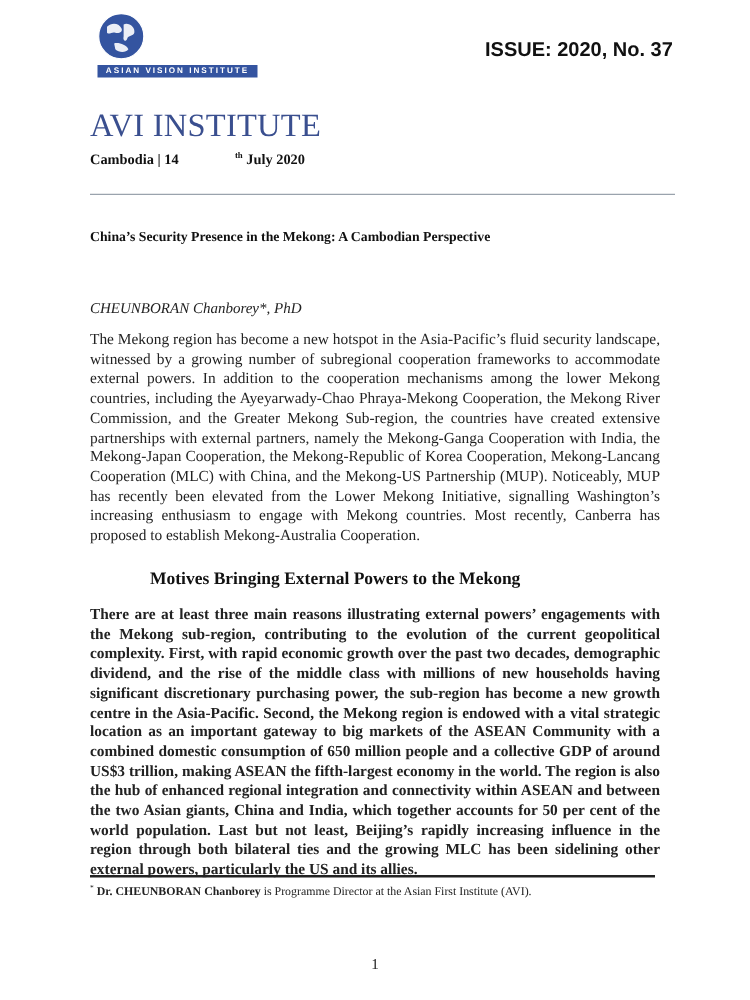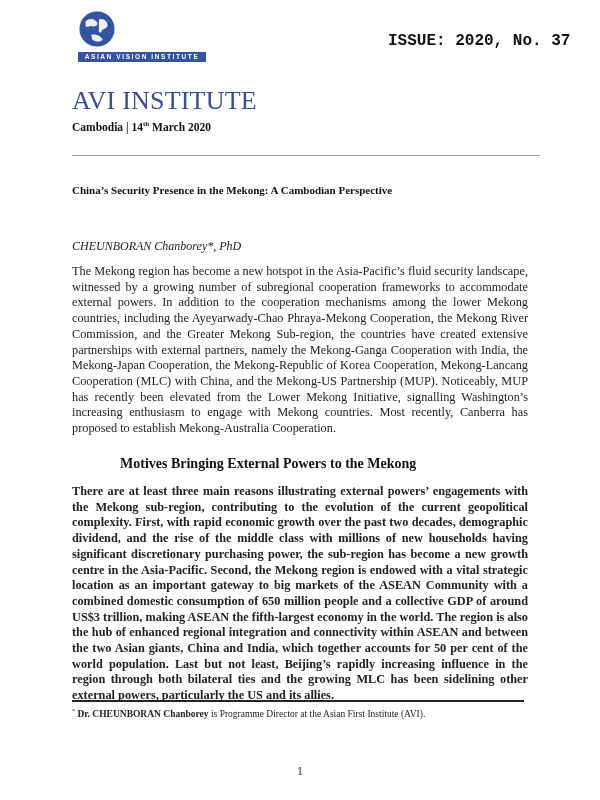--- a/index.html
+++ b/index.html
@@ -1,24 +1,24 @@
 <!DOCTYPE html>
 <html><head>
 <meta charset="utf-8">
 <style>
   html, body { margin: 0; padding: 0; background: #ffffff; }
   body { width: 600px; height: 800px; position: relative; overflow: hidden; font-family: "Liberation Serif", "DejaVu Serif", serif; color: #1a1a1a; }
   .logo { position: absolute; left: 78px; top: 8px; width: 132px; height: 56px; }
   .logo .globe { position: absolute; left: 0; top: 2px; width: 38px; height: 38px; }
   .logo .avi-letters { position: absolute; left: 40px; top: -4px; font-family: "Liberation Serif", serif; font-size: 46px; color: #3454a0; letter-spacing: 3px; line-height: 48px; }
   .logo .bar { position: absolute; left: 0; top: 44px; width: 128px; height: 10px; background: #3454a0; color: #fff; font-family: "Liberation Sans", sans-serif; font-size: 6.5px; font-weight: bold; letter-spacing: 1.6px; line-height: 10px; text-align: center; }
-  .issue { position: absolute; left: 388px; top: 32px; font-family: Liberation Mono, monospace; font-weight: bold; font-size: 16px; color: #111; }
+  .issue { position: absolute; left: 388px; top: 32px; font-family: Liberation Sans, sans-serif; font-weight: bold; font-size: 16px; color: #111; }
   .commentary { position: absolute; left: 72px; top: 86px; font-family: "Liberation Serif", serif; font-size: 26px; color: #3a4f8f; letter-spacing: 0.2px; }
   .dateline { position: absolute; left: 72px; top: 120px; font-weight: bold; font-size: 11.5px; color: #111; }
-  .dateline sup { font-size: 7px; }
+  .dateline sup { font-size: 7px; margin-left: 45px; }
   .divider { position: absolute; left: 72px; top: 155px; width: 468px; height: 1px; background: #9aa3ad; }
   .title { position: absolute; left: 72px; top: 178px; width: 460px; font-weight: bold; font-size: 11px; line-height: 24px; color: #111; }
   .author { position: absolute; left: 72px; top: 239px; font-style: italic; font-size: 12px; color: #222; }
   .para { position: absolute; left: 72px; width: 456px; font-size: 12.3px; line-height: 15.7px; text-align: justify; color: #222; }
   .p1 { top: 264px; }
   .heading { position: absolute; left: 72px; top: 456px; font-weight: bold; font-size: 14px; color: #111; margin-left: 48px; }
   .p2 { top: 484px; font-weight: bold; }
   .fn-rule { position: absolute; left: 72px; top: 700px; width: 452px; height: 1.5px; background: #222; }
   .footnote { position: absolute; left: 72px; top: 708px; font-size: 9.5px; color: #222; }
   .footnote sup { font-size: 6px; }
@@ -35,21 +35,21 @@
     <path d="M14 26 C18 25,24 27,26 31 C24 34,18 34,15 31 Z" fill="#ffffff" opacity="0.9"></path>
     <circle cx="20" cy="20" r="19" fill="none" stroke="#ffffff" stroke-width="1"></circle>
   </svg>
   <div class="bar">ASIAN VISION INSTITUTE</div>
 </div>
 
 <div class="issue">ISSUE: 2020, No. 37</div>
 
 <div class="commentary">AVI INSTITUTE</div>
 
-<div class="dateline"><span>Cambodia</span><span> | </span><span>14</span><sup>th</sup><span> March 2020</span></div>
+<div class="dateline"><span>Cambodia</span><span> | </span><span>14</span><sup>th</sup><span> July 2020</span></div>
 
 <div class="divider"></div>
 
 <div class="title">China’s Security Presence in the Mekong: A Cambodian Perspective</div>
 
 <div class="author">CHEUNBORAN Chanborey*, PhD</div>
 
 <p class="para p1" style="margin:0;">The Mekong region has become a new hotspot in the Asia-Pacific’s fluid security landscape, witnessed by a growing number of subregional cooperation frameworks to accommodate external powers. In addition to the cooperation mechanisms among the lower Mekong countries, including the Ayeyarwady-Chao Phraya-Mekong Cooperation, the Mekong River Commission, and the Greater Mekong Sub-region, the countries have created extensive partnerships with external partners, namely the Mekong-Ganga Cooperation with India, the Mekong-Japan Cooperation, the Mekong-Republic of Korea Cooperation, Mekong-Lancang Cooperation (MLC) with China, and the Mekong-US Partnership (MUP). Noticeably, MUP has recently been elevated from the Lower Mekong Initiative, signalling Washington’s increasing enthusiasm to engage with Mekong countries. Most recently, Canberra has proposed to establish Mekong-Australia Cooperation.</p>
 
 <div class="heading">Motives Bringing External Powers to the Mekong</div>

